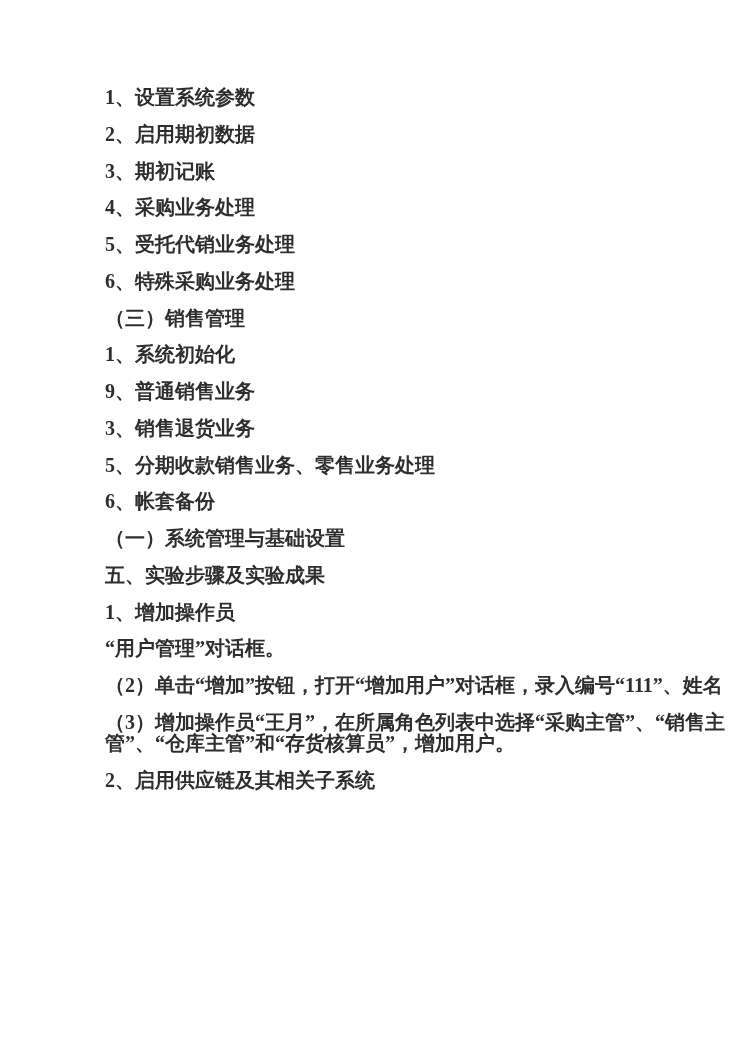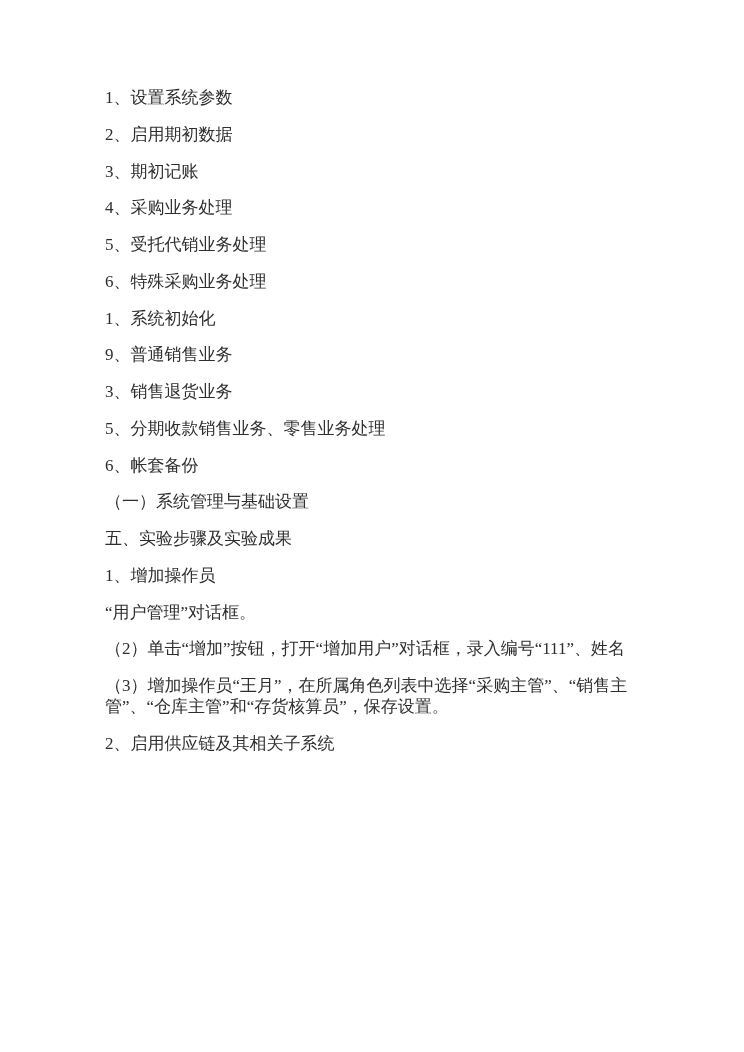--- a/index.html
+++ b/index.html
@@ -14,23 +14,23 @@
     color: #2e2e2e;
   }
   .doc {
     position: absolute;
     left: 105px;
     top: 87px;
     width: 545px;
   }
   .para {
     margin: 0 0 15.75px 0;
-    font-size: 17px;
+    font-size: 20px;
     line-height: 21px;
-    font-weight: 400;
+    font-weight: 700;
     text-align: left;
   }
   .line {
     display: block;
     white-space: nowrap;
   }
 </style>
 </head>
 <body>
 
@@ -49,20 +49,23 @@
     <p class="para">
         <span class="line">4、采购业务处理</span>
       </p>
     <p class="para">
         <span class="line">5、受托代销业务处理</span>
       </p>
     <p class="para">
         <span class="line">6、特殊采购业务处理</span>
       </p>
 
+    <p class="para">
+        <span class="line">（三）销售管理</span>
+      </p>
     <p class="para">
         <span class="line">1、系统初始化</span>
       </p>
     <p class="para">
         <span class="line">9、普通销售业务</span>
       </p>
     <p class="para">
         <span class="line">3、销售退货业务</span>
       </p>
     <p class="para">
@@ -83,21 +86,21 @@
       </p>
 
     <p class="para">
       <span class="line">“用户管理”对话框。</span>
     </p>
     <p class="para">
       <span class="line">（2）单击“增加”按钮，打开“增加用户”对话框，录入编号“111”、姓名</span>
     </p>
     <p class="para">
       <span class="line">（3）增加操作员“王月”，在所属角色列表中选择“采购主管”、“销售主</span>
-      <span class="line">管”、“仓库主管”和“存货核算员”，保存设置。</span>
+      <span class="line">管”、“仓库主管”和“存货核算员”，增加用户。</span>
     </p>
 
     <p class="para">
         <span class="line">2、启用供应链及其相关子系统</span>
       </p>
 
   </div>
 </div>
 
 </body></html>

